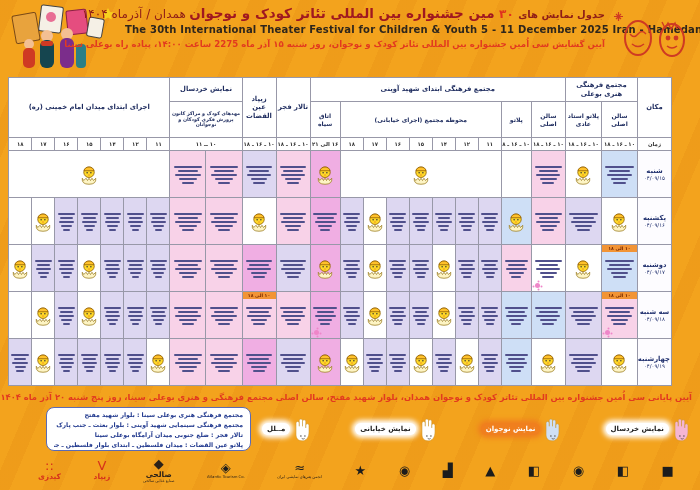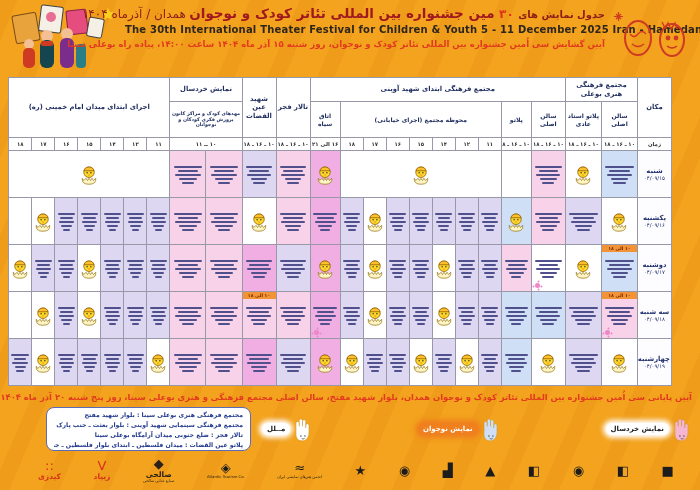--- a/index.html
+++ b/index.html
@@ -85,21 +85,21 @@
     </svg>
 
     <div class="titles">
       <div class="t-fa" dir="rtl">
         <span class="pre">جدول نمایش های</span>
         <span class="num">۳۰</span>
         <span class="post">مین جشنواره بین المللی تئاتر کودک و نوجوان</span>
         <span class="loc">همدان / آذرماه ۱۴۰۴</span>
       </div>
       <div class="t-en">The 30th International Theater Festival for Children &amp; Youth  5 - 11 December 2025   Iran - Hamedan</div>
-      <div class="t-open" dir="rtl">آیین گشایش سی اُمین جشنواره بین المللی تئاتر کودک و نوجوان، روز شنبه ۱۵ آذر ماه ۱۴۰۴ ساعت ۱۴:۰۰، پیاده راه بوعلی سینا</div>
+      <div class="t-open" dir="rtl">آیین گشایش سی اُمین جشنواره بین المللی تئاتر کودک و نوجوان، روز شنبه ۱۵ آذر ماه 2275 ساعت ۱۴:۰۰، پیاده راه بوعلی سینا</div>
     </div>
 
     <svg class="eggs" viewBox="0 0 82 56">
       <g stroke="#cf3a23" fill="none" stroke-width="2">
         <path d="M6 8 l5 5 M11 8 l-5 5 M8.5 6 v9 M4 10.5 h9" stroke-width="1.2"></path>
         <ellipse cx="28" cy="32" rx="13" ry="17"></ellipse>
         <path d="M20 28 q4 5 8 0 t8 0" stroke-width="1.4"></path>
         <path d="M22 38 q6 5 12 0" stroke-width="1.4"></path>
         <ellipse cx="62" cy="34" rx="12" ry="16"></ellipse>
         <path d="M52 16 l3 6 3-5 3 6 4-6 2 6" stroke-width="1.4"></path>
@@ -137,21 +137,21 @@
           <col style="width: 23px;">
           <col style="width: 23px;">
           <col style="width: 23px;">
         </colgroup>
         <thead>
           <tr>
             <th class="g" rowspan="2">مکان</th>
             <th class="g" colspan="2">مجتمع فرهنگی هنری بوعلی</th>
             <th class="g" colspan="10">مجتمع فرهنگی ابتدای شهید آوینی</th>
             <th class="g" rowspan="2">تالار فجر</th>
-            <th class="g" rowspan="2">شهید عین القضات</th>
+            <th class="g" rowspan="2">زیپاد عین القضات</th>
             <th class="g" colspan="2">نمایش خردسال</th>
             <th class="g" colspan="7" rowspan="2">اجرای ابتدای میدان امام خمینی (ره)</th>
           </tr>
           <tr>
             <th class="v">سالن اصلی</th>
             <th class="v">پلاتو استاد عادی</th>
             <th class="v">سالن اصلی</th>
             <th class="v">پلاتو</th>
             <th class="v" colspan="7">محوطه مجتمع (اجرای خیابانی)</th>
             <th class="v">اتاق سیاه</th>
@@ -1034,20 +1034,29 @@
     </svg>
         <span class="bubble" style="background: rgb(240, 127, 30); color: rgb(255, 255, 255); box-shadow: rgb(240, 127, 30) 0px 0px 5px 3px;">نمایش نوجوان</span>
       </div>
       <div class="litem">
         <svg class="hand" viewBox="0 0 26 32">
       <path class="hp" stroke="#c9952d" d="M5 15 V8 a2 2 0 0 1 4 0 v4 V5 a2 2 0 0 1 4 0 v7 V6 a2 2 0 0 1 4 0 v8 v-3 a2 2 0 0 1 4 0 v8 c0 7-3.5 11-8.5 11 S5 27 5 22 z" fill="#ffffff" stroke-width=".6"></path>
       <circle cx="11" cy="24" r="1" fill="#555"></circle>
       <circle cx="16" cy="24" r="1" fill="#555"></circle>
       <path d="M12 27 q1.8 1.8 3.6 0" stroke="#555" fill="none" stroke-width="1"></path>
     </svg>
+        <span class="bubble" style="background: rgb(255, 255, 255); color: rgb(34, 34, 34); box-shadow: rgb(255, 255, 255) 0px 0px 5px 3px;">نمایش خیابانی</span>
+      </div>
+      <div class="litem">
+        <svg class="hand" viewBox="0 0 26 32">
+      <path class="hp" stroke="#c9952d" d="M5 15 V8 a2 2 0 0 1 4 0 v4 V5 a2 2 0 0 1 4 0 v7 V6 a2 2 0 0 1 4 0 v8 v-3 a2 2 0 0 1 4 0 v8 c0 7-3.5 11-8.5 11 S5 27 5 22 z" fill="#ffffff" stroke-width=".6"></path>
+      <circle cx="11" cy="24" r="1" fill="#555"></circle>
+      <circle cx="16" cy="24" r="1" fill="#555"></circle>
+      <path d="M12 27 q1.8 1.8 3.6 0" stroke="#555" fill="none" stroke-width="1"></path>
+    </svg>
         <span class="bubble" style="background: rgb(255, 255, 255); color: rgb(34, 34, 34); box-shadow: rgb(255, 255, 255) 0px 0px 5px 3px;">مــلل</span>
       </div>
     </div>
   <div class="logos" id="logos">
       <div class="logo">
         <span class="lg-glyph" style="color: rgb(214, 49, 28);">::</span>
         <span class="lg-text" style="color: rgb(214, 49, 28);">کیدزی</span>
       </div>
       <div class="logo">
         <span class="lg-glyph" style="color: rgb(214, 49, 28);">V</span>

